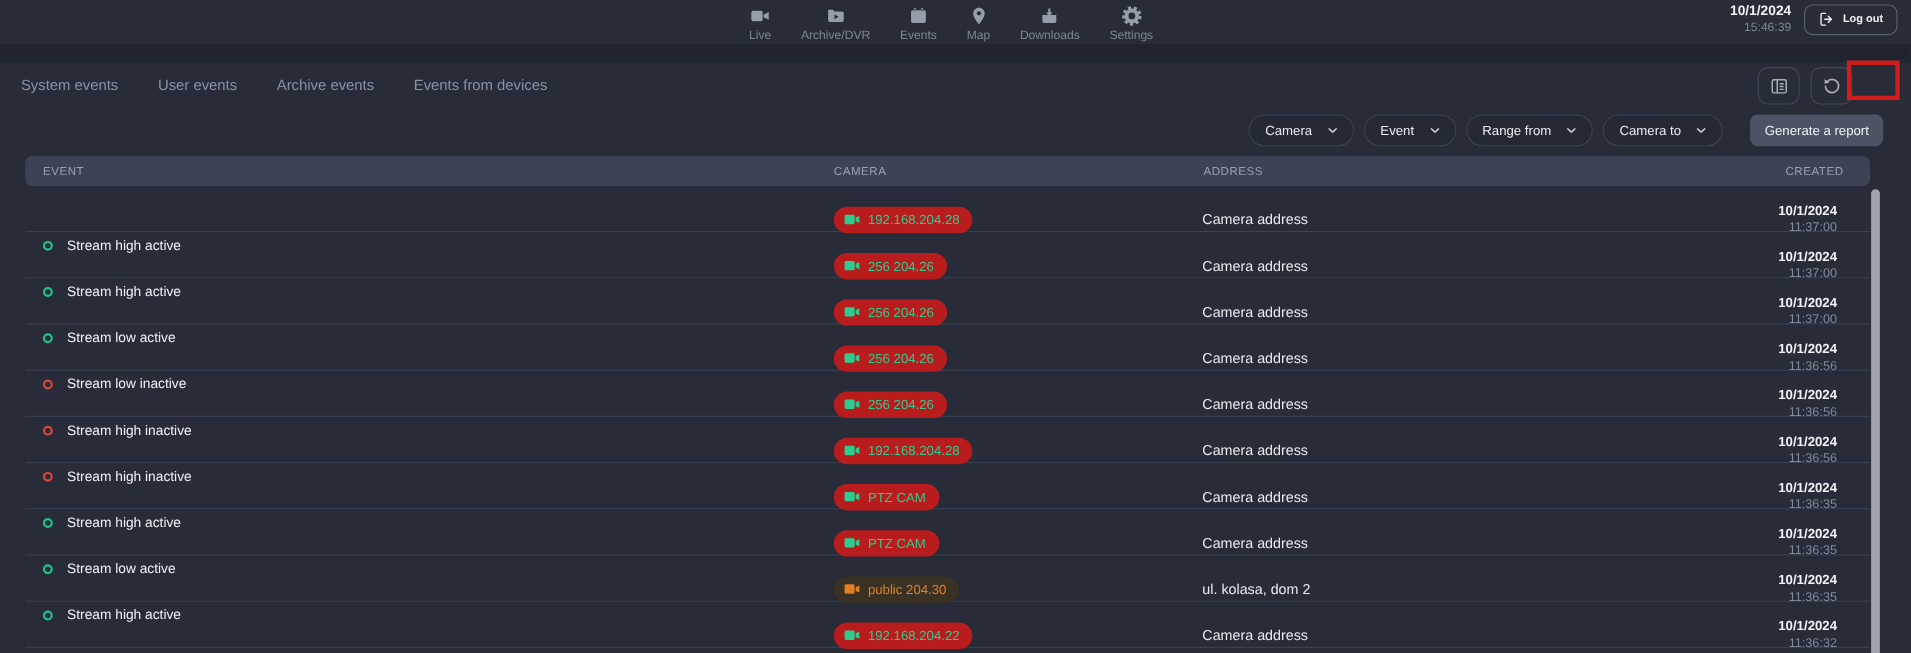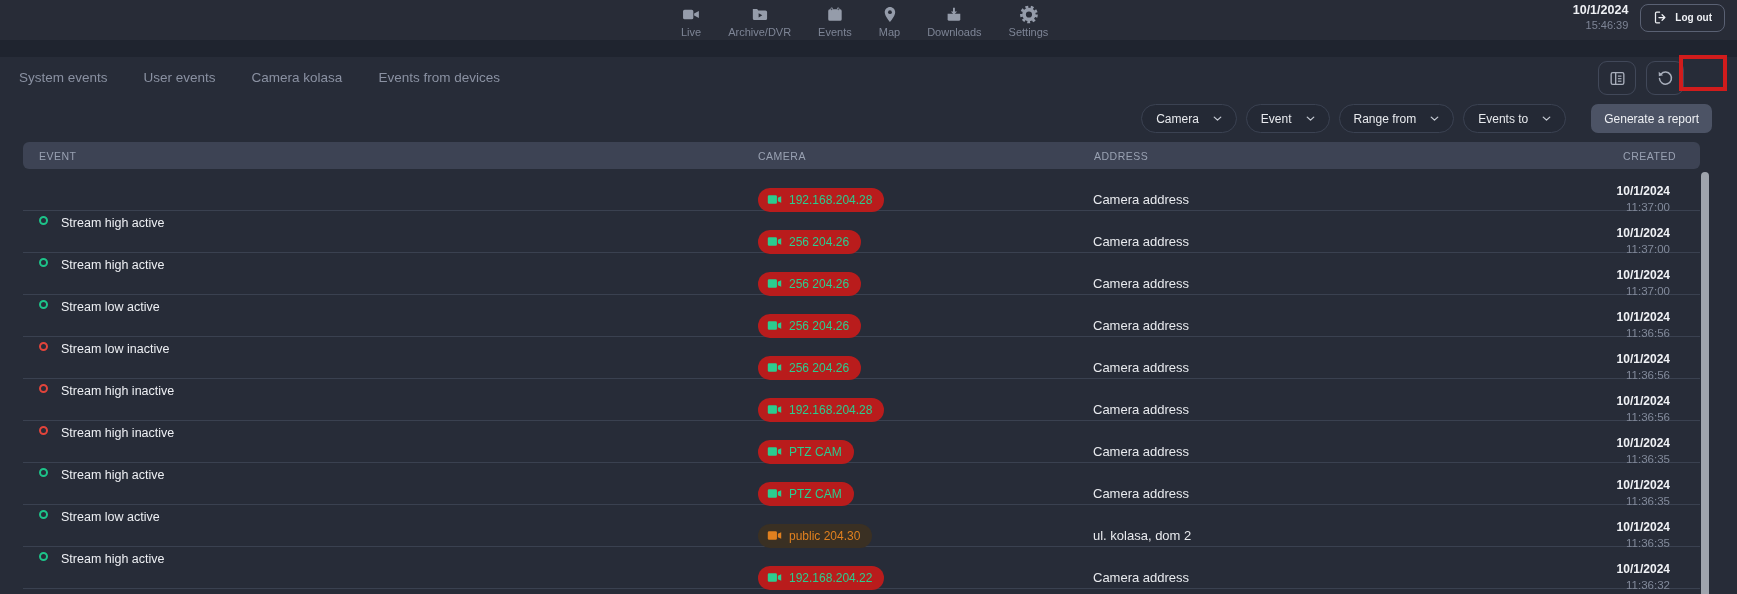--- a/index.html
+++ b/index.html
@@ -43,21 +43,21 @@
   
   .table { position:absolute; left:23px; top:85px; width:1677px; bottom:0; }
   .thead, .row { display:grid; grid-template-columns:730px 340px 1fr 247px; align-items:center; }
   .thead { height:27px; background:#3d4354; border-radius:6px; color:#99a1b2; font-size:10.5px; letter-spacing:.5px; }
   .th { padding-left:16px; }
   .th.camera { padding-left:5px; }
   .th.address { padding-left:1px; }
   .th.created { text-align:right; padding-right:24px; }
   .tbody { position:absolute; top:27px; left:0; right:0; bottom:0; overflow:hidden; }
   .row { height:42px; border-bottom:1px solid #3a4150; cursor:pointer; }
-  .cell-event { padding-left:16px; display:flex; align-items:flex-start; gap:13px; font-size:12.5px; color:#eef0f4;margin-top:47px; }
+  .cell-event { padding-left:16px; display:flex; align-items:center; gap:13px; font-size:12.5px; color:#eef0f4;margin-top:47px; }
   .ring { width:9px; height:9px; border-radius:50%; border:2.5px solid #1dc389; flex:0 0 auto; }
   .ring.inactive { border-color:#e2443b; }
   .cell-camera { padding-left:5px; }
   .badge { display:inline-flex; align-items:center; gap:7px; height:24px; padding:0 12px 0 9px; border-radius:12px; font-size:12px; }
   .badge svg { width:15px; height:11px; }
   .badge.green { color:#2bcd8f; background:#b91c1c; }
   .badge.orange { color:#e0801f; background:#3a3023; }
   .cell-address { font-size:13px; color:#e8eaee; }
   .cell-created { text-align:right; padding-right:30px; line-height:1.3; }
   .c-date { font-size:12px; font-weight:bold; color:#f0f2f6; }
@@ -180,21 +180,21 @@
 <main class="content">
 
   <div class="tabs-row">
     <div class="tab">
         <span>System events</span>
       </div>
       <div class="tab">
         <span>User events</span>
       </div>
       <div class="tab">
-        <span>Camera kolasa</span>
+        <span>Archive events</span>
       </div>
       <div class="tab">
         <span>Events from devices</span>
       </div>
   </div>
 
   <div class="head-btns">
     <button class="icon-btn">
       <svg>
           <use href="#icon-table"></use>
@@ -220,21 +220,21 @@
           <use href="#icon-chevron-down"></use>
         </svg>
       </div>
       <div class="pill">
         <span>Range from</span>
         <svg>
           <use href="#icon-chevron-down"></use>
         </svg>
       </div>
       <div class="pill">
-        <span>Events to</span>
+        <span>Camera to</span>
         <svg>
           <use href="#icon-chevron-down"></use>
         </svg>
       </div>
     <button class="generate-btn">Generate a report</button>
   </div>
 
   <div class="table">
     <div class="thead">
       <div class="th">EVENT</div>

